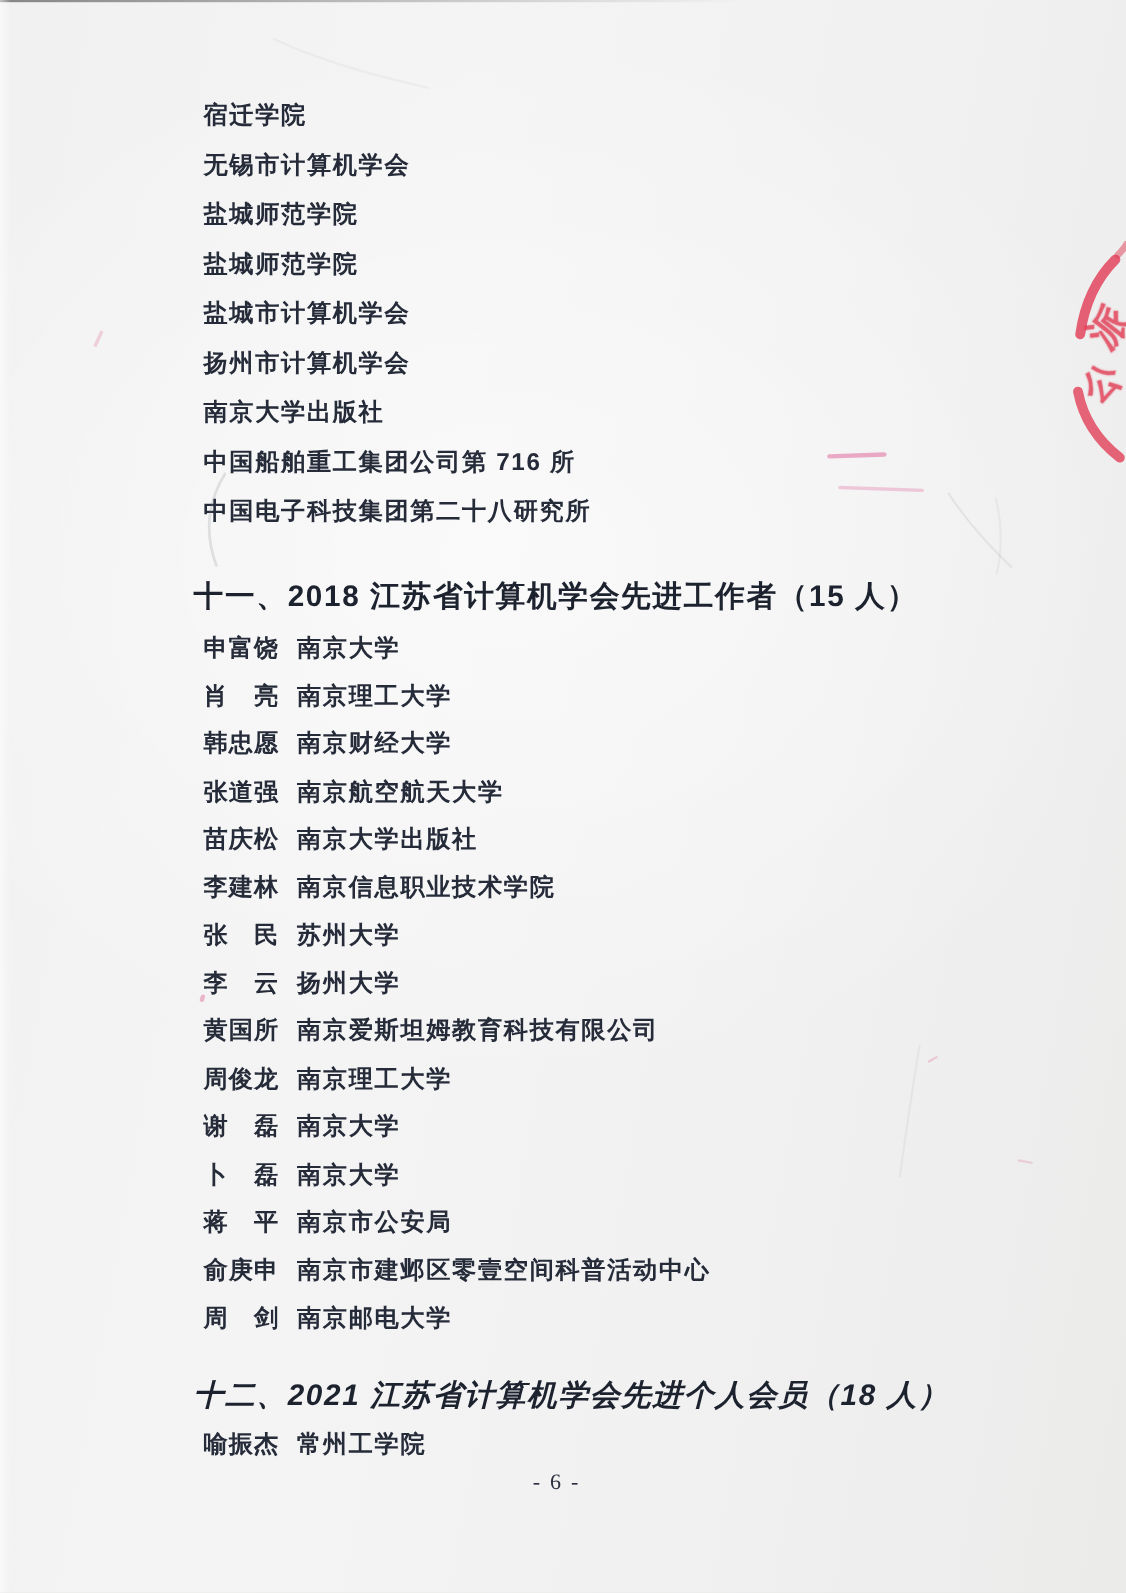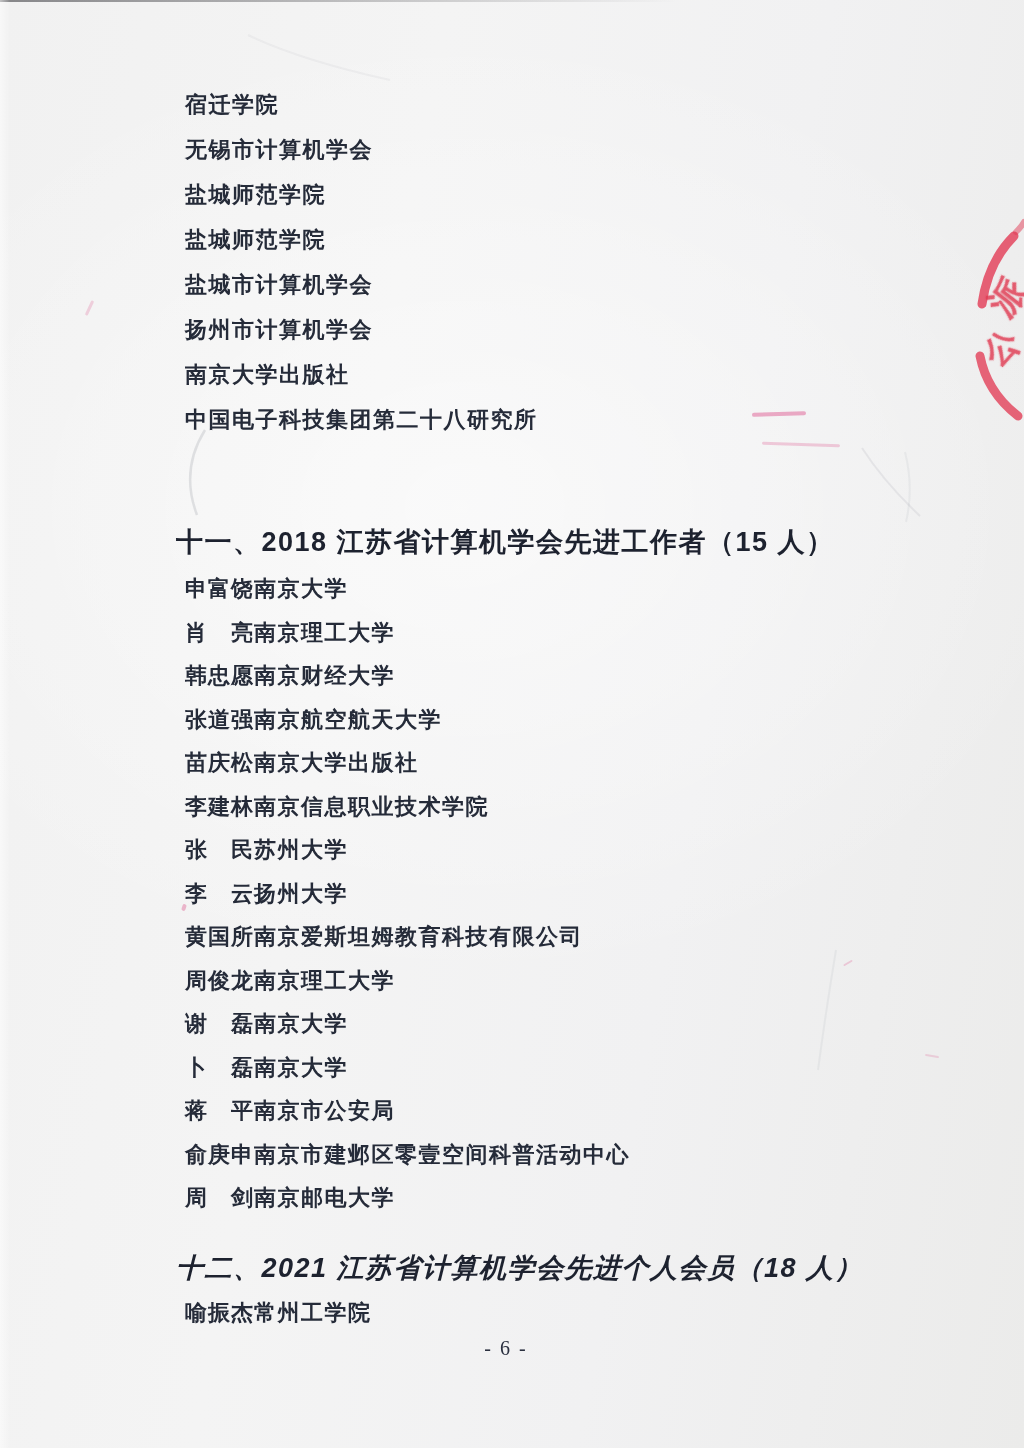--- a/index.html
+++ b/index.html
@@ -74,20 +74,21 @@
     font-weight: 700;
     color: #252b39;
     white-space: nowrap;
   }
   .entry-name {
     width: 69px;
     letter-spacing: 1px;
     flex: none;
   }
   .entry-aff {
+    margin-left: 16px;
     letter-spacing: 1.5px;
   }
 
   
   .page-number {
     position: absolute;
     top: 1337px;
     left: 0;
     width: 1012px;
     text-align: center;
@@ -141,20 +142,21 @@
   <div class="scan-left-edge"></div>
 
   <div class="org-list">
       <div class="org-item">宿迁学院</div>
       <div class="org-item">无锡市计算机学会</div>
       <div class="org-item">盐城师范学院</div>
       <div class="org-item">盐城师范学院</div>
       <div class="org-item">盐城市计算机学会</div>
       <div class="org-item">扬州市计算机学会</div>
       <div class="org-item">南京大学出版社</div>
+      <div class="org-item">中国船舶重工集团公司第 716 所</div>
       <div class="org-item">中国电子科技集团第二十八研究所</div>
     </div>
 
   <div class="section-heading heading-11">十一、2018 江苏省计算机学会先进工作者（15 人）</div>
   <div class="entries entries-11">
       <div class="entry-row">
       <span class="entry-name">申富饶</span>
       <span class="entry-aff">南京大学</span>
     </div>
       <div class="entry-row">

